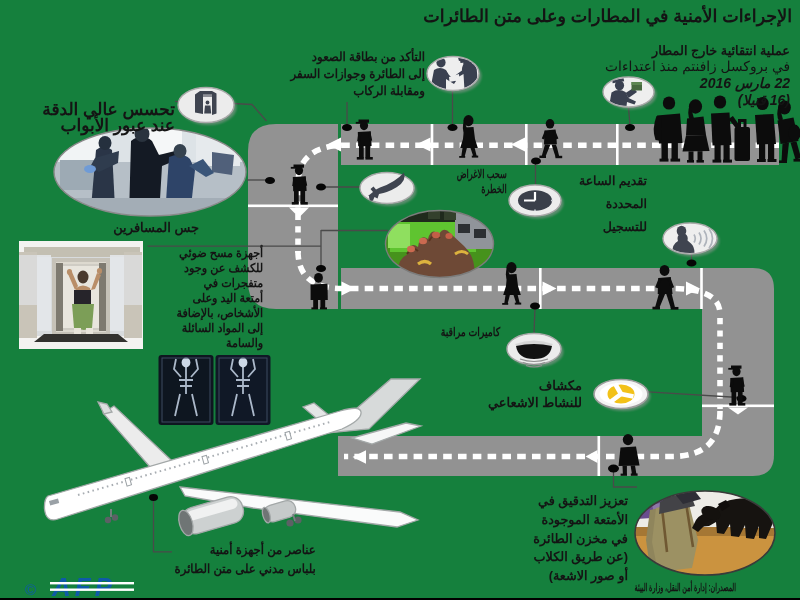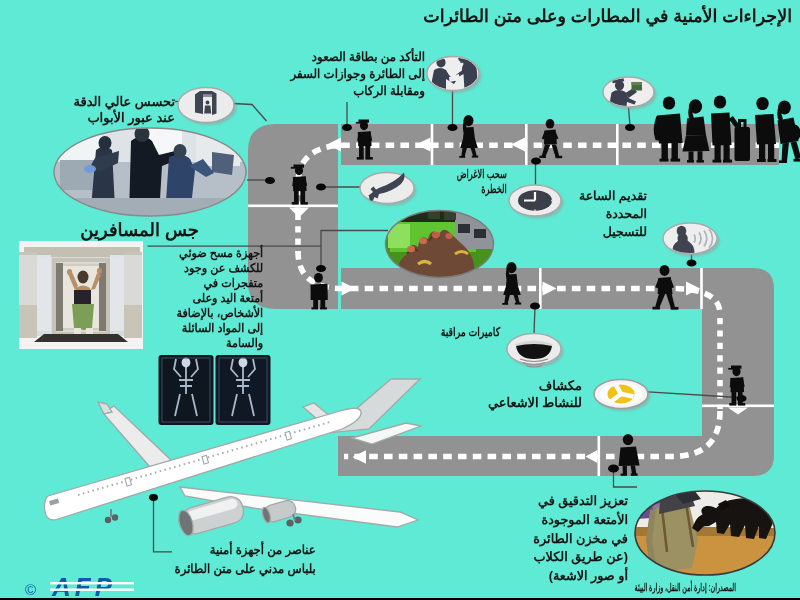--- a/index.html
+++ b/index.html
@@ -1,14 +1,14 @@
 <!DOCTYPE html>
 <html><head><meta charset="utf-8"><style>
 html,body{margin:0;padding:0}
-#s{position:relative;width:800px;height:600px;background:#5eead4;overflow:hidden;font-family:"Liberation Sans",sans-serif}
+#s{position:relative;width:800px;height:600px;background:#15803d;overflow:hidden;font-family:"Liberation Sans",sans-serif}
 .t{position:absolute;direction:rtl;text-align:right;color:#141414;line-height:1.18;font-weight:bold;white-space:nowrap}
 </style></head><body>
 <div id="s">
 <svg width="800" height="600" viewBox="0 0 800 600" style="position:absolute;left:0;top:0">
 <defs>
 <filter id="bl1">
           <feGaussianBlur stdDeviation="1.1"></feGaussianBlur>
         </filter>
 
 <clipPath id="cpPat">
@@ -409,26 +409,30 @@
   <ellipse cx="794.5" cy="133" rx="6" ry="8.5"></ellipse>
   <path d="M782.5,143.5 l6.5,-1 -2,18.5 -5.5,0.2 z"></path>
   <path d="M790.5,142.5 l6,-1 4.5,16.5 -5.5,1.5 z"></path>
   <rect x="779" y="160.4" width="8" height="2.6"></rect>
           <rect x="793.5" y="158.8" width="8.6" height="2.8"></rect>
 </g>
 </g>
 </svg>
 
 <div class="t" style="right:8px;top:6px;font-size:17.5px">الإجراءات الأمنية في المطارات وعلى متن الطائرات</div>
+<div class="t" style="right:10px;top:43px;font-size:12.8px;line-height:16px"><span>عملية انتقائية خارج المطار</span><br>
+<span style="font-weight:normal;font-size:13.8px">في بروكسل زافنتم  منذ اعتداءات</span><br>
+<span style="font-style:italic;font-size:14px">22 مارس 2016</span><br>
+<span style="font-style:italic;font-size:14px">(16 قتيلا)</span></div>
 <div class="t" style="right:375px;top:49px;font-size:12.5px;line-height:17px;transform:scaleX(0.94);transform-origin:right top">التأكد من بطاقة الصعود<br>إلى الطائرة وجوازات السفر<br>ومقابلة الركاب</div>
-<div class="t" style="right:625px;top:94px;font-size:13px;line-height:16px">تحسس عالي الدقة<br>عند عبور الأبواب</div>
-<div class="t" style="right:601px;top:220px;font-size:18px">جس المسافرين</div>
+<div class="t" style="right:625px;top:102px;font-size:17px;line-height:16px">تحسس عالي الدقة<br>عند عبور الأبواب</div>
+<div class="t" style="right:601px;top:220px;font-size:13px">جس المسافرين</div>
 <div class="t" style="right:537px;top:246px;font-size:12px;line-height:15px;transform:scaleX(0.93);transform-origin:right top">أجهزة مسح ضوئي<br>للكشف عن وجود<br>متفجرات في<br>أمتعة اليد وعلى<br>الأشخاص، بالإضافة<br>إلى المواد السائلة<br>والسامة</div>
 <div class="t" style="right:293px;top:167px;font-size:12px;line-height:14.5px;transform:scaleX(0.68);transform-origin:right top">سحب الاغراض<br>الخطرة</div>
-<div class="t" style="right:153px;top:187px;font-size:12.5px;line-height:18px">تقديم الساعة<br>المحددة<br>للتسجيل</div>
+<div class="t" style="right:153px;top:170px;font-size:12.5px;line-height:23px">تقديم الساعة<br>المحددة<br>للتسجيل</div>
 <div class="t" style="right:300px;top:325px;font-size:12px;transform:scaleX(0.78);transform-origin:right top">كاميرات مراقبة</div>
 <div class="t" style="right:218px;top:377px;font-size:13px;line-height:17px">مكشاف<br>للنشاط الاشعاعي</div>
 <div class="t" style="right:172px;top:492px;font-size:12.8px;line-height:18.8px">تعزيز التدقيق في<br>الأمتعة الموجودة<br>في مخزن الطائرة<br>(عن طريق الكلاب<br>أو صور الاشعة)</div>
 <div class="t" style="right:484px;top:541px;font-size:12.5px;line-height:18.5px;transform:scaleX(0.93);transform-origin:right top">عناصر من أجهزة أمنية<br>بلباس مدني على متن الطائرة</div>
 <div class="t" style="right:64px;top:581px;font-size:10.5px;transform:scaleX(0.6);transform-origin:right top">المصدران: إدارة أمن النقل، وزارة البيئة</div>
 <svg width="130" height="28" viewBox="0 0 130 28" style="position:absolute;left:22px;top:572px">
   <text x="3" y="23" font-family="Liberation Sans,sans-serif" font-size="15" fill="#0e5aa7">©</text>
   <text x="30" y="24" font-family="Liberation Sans,sans-serif" font-size="26" font-weight="bold" font-style="italic" fill="#0e5aa7" letter-spacing="4">AFP</text>
   <rect x="28" y="10" width="84" height="2.4" fill="#fff"></rect>
   <rect x="28" y="16.5" width="84" height="2.4" fill="#fff"></rect>

